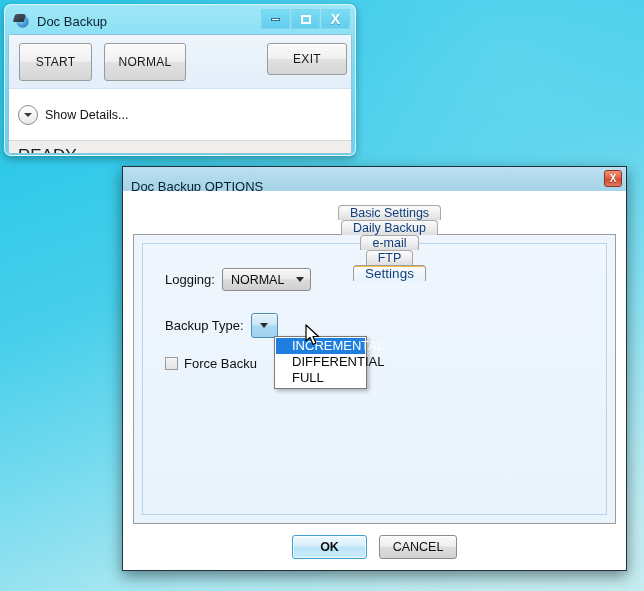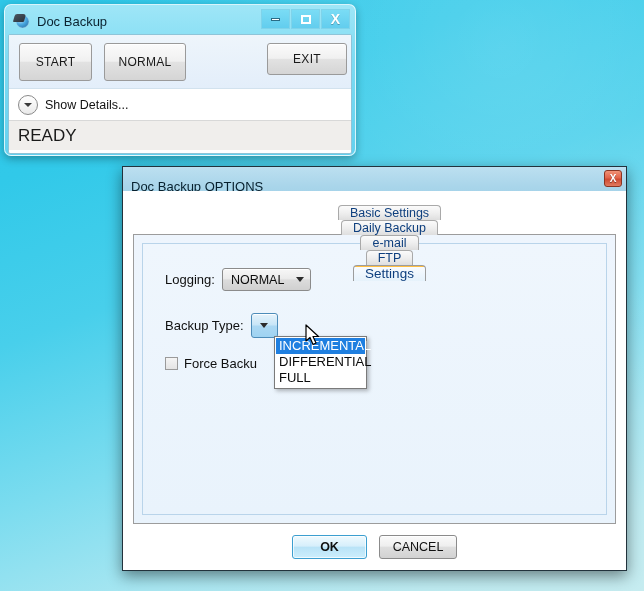--- a/index.html
+++ b/index.html
@@ -133,21 +133,21 @@
     justify-content: center;
     box-sizing: border-box;
     box-shadow: inset 0 1px 0 rgba(255,255,255,0.85);
     letter-spacing: 0.3px;
   }
   #btn-start { left: 10px; top: 8px; width: 73px; height: 38px; }
   #btn-options { left: 95px; top: 8px; width: 82px; height: 38px; }
   #btn-exit { left: 258px; top: 8px; width: 80px; height: 32px; }
 
   #main-details-row {
-    height: 32px;
+    height: 52px;
     background: #ffffff;
     display: flex;
     align-items: center;
     padding-left: 9px;
     border-bottom: 1px solid #d8d8d8;
     box-sizing: border-box;
   }
   #details-chevron {
     width: 18px; height: 18px;
     border-radius: 50%;
@@ -359,21 +359,21 @@
     box-shadow: 2px 2px 4px rgba(0,0,0,0.28);
     z-index: 20;
     box-sizing: border-box;
     padding: 1px 1px 2px 1px;
   }
   .dd-item {
     font-size: 13px;
     color: #0a0a0a;
     height: 16px;
     line-height: 16px;
-    padding-left: 3px;
+    padding-left: 16px;
     white-space: nowrap;
     box-sizing: border-box;
   }
   .dd-item.selected {
     background: #1f7fe0;
     color: #ffffff;
   }
 
   
   #cursor {

